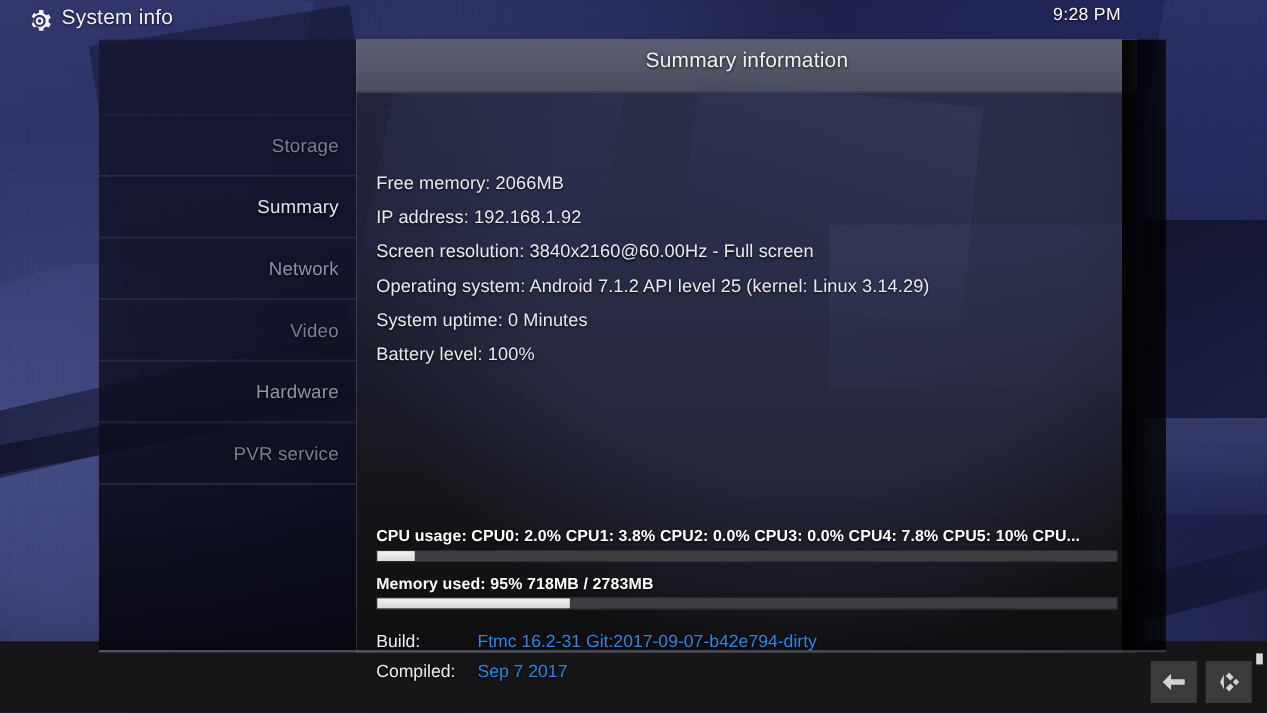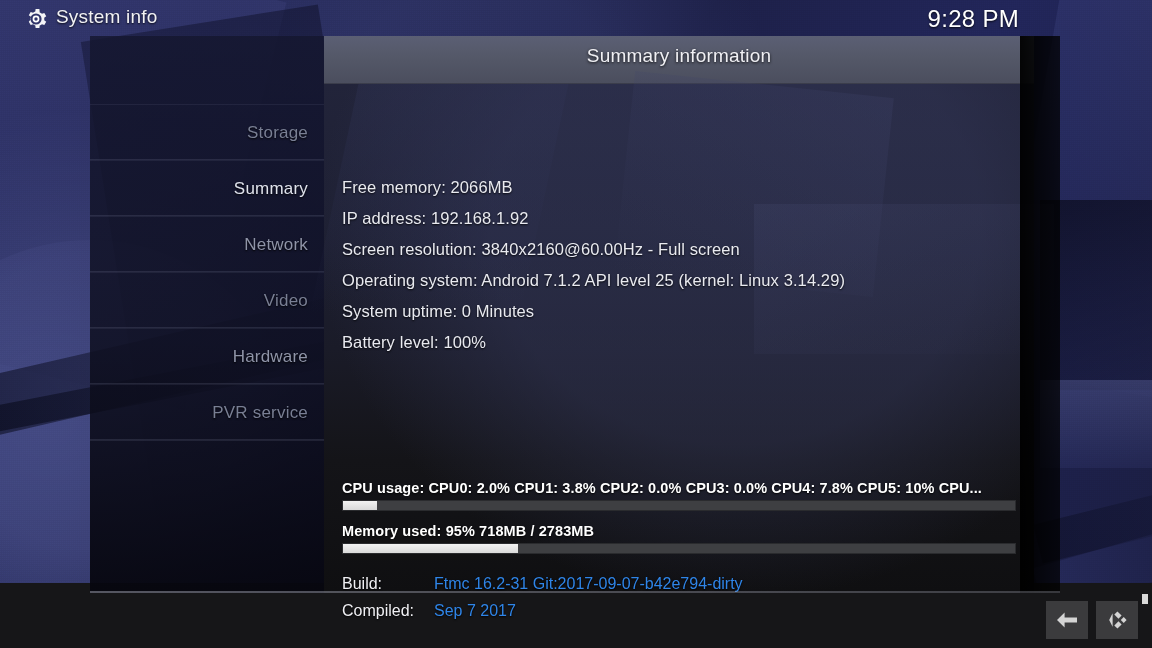--- a/index.html
+++ b/index.html
@@ -58,21 +58,21 @@
   
   .topbar{ position:absolute; left:0; top:0; width:1037px; height:38px; z-index:20; }
   .gear-icon{ position:absolute; left:24px; top:7px; width:24px; height:24px; }
   .topbar-title{
     position:absolute; left:56px; top:6px;
     font-size:19px; color:#f2f2f5; letter-spacing:.2px;
     text-shadow:0 1px 2px rgba(0,0,0,.8);
   }
   .clock{
     position:absolute; right:18px; top:5px;
-    font-size:24px; color:#ffffff; letter-spacing:.3px;
+    font-size:16px; color:#ffffff; letter-spacing:.3px;
     text-shadow:0 1px 2px rgba(0,0,0,.8);
   }
 
   
   .dialog{ position:absolute; left:90px; top:36px; width:970px; height:557px; z-index:15; }
   .dialog-shadow{
     position:absolute; left:930px; top:0; width:40px; height:557px;
     background:linear-gradient(90deg, rgba(0,0,0,.95), rgba(0,0,0,.75));
   }
   .dialog-bottomline{
@@ -123,21 +123,21 @@
   .cb-shape{ position:absolute; }
   .cbs1{ left:10px; top:0; width:210px; height:230px;
          background:linear-gradient(180deg, rgba(48,52,86,.35), rgba(30,32,56,0));
          transform:skewX(-12deg); }
   .cbs2{ left:300px; top:0; width:260px; height:200px;
          background:linear-gradient(200deg, rgba(62,66,104,.30), rgba(30,32,56,0));
          transform:rotate(6deg); }
   .cbs3{ left:430px; top:120px; width:300px; height:150px;
          background:linear-gradient(160deg, rgba(70,74,112,.26), rgba(30,32,56,0)); }
 
-  .info-list{ position:absolute; left:18px; top:88px; }
+  .info-list{ position:absolute; left:18px; top:68px; }
   .info-line{
     font-size:16.5px; color:#e9eaf0; line-height:31px;
     letter-spacing:.1px; text-shadow:0 1px 2px rgba(0,0,0,.85);
     white-space:nowrap;
   }
 
   
   .meters{ position:absolute; left:18px; top:396px; width:674px; }
   .meter-label{
     font-size:14.5px; color:#ffffff; font-weight:bold;

